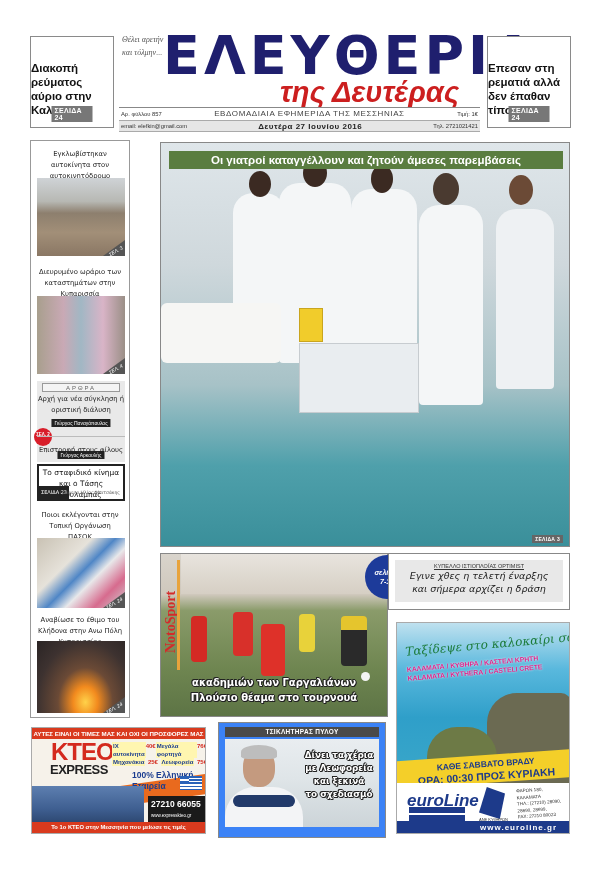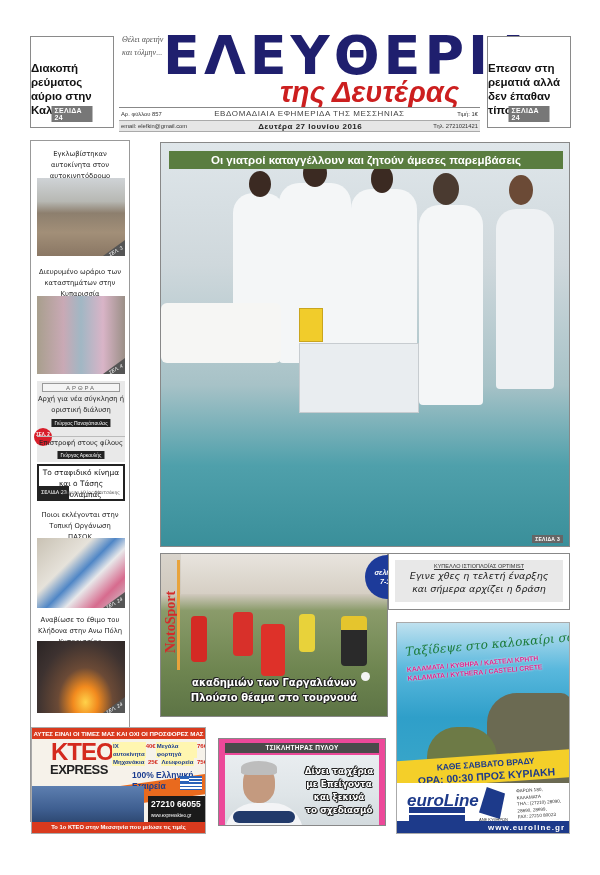--- a/index.html
+++ b/index.html
@@ -35,21 +35,21 @@
   .info-row {
     position: absolute; left: 119px; width: 361px; height: 12px; font-size: 5.8px; color: #333;
     display: flex; align-items: center; justify-content: space-between; padding: 0 2px;
   }
   .info-row.r1 { top: 107px; border-top: 1px solid #888; }
   .info-row.r2 { top: 120px; background: #e6e6e6; border-top: 1px solid #aaa; border-bottom: 1px solid #aaa; }
   .info-row .mid { font-size: 8px; letter-spacing: 0.6px; color: #444; }
   .info-row .date { font-size: 8px; font-weight: bold; letter-spacing: 0.5px; color: #222; }
 
   
-  .left-col { left: 30px; top: 140px; width: 100px; height: 682px; border: 1px solid #999; background: #fff; }
+  .left-col { left: 30px; top: 140px; width: 100px; height: 578px; border: 1px solid #999; background: #fff; }
   .lc-item { position: absolute; left: 0; width: 100%; text-align: center; font-family: "DejaVu Sans", sans-serif; font-size: 6.8px; line-height: 11px; color: #222; }
   .photo { position: absolute; overflow: hidden; }
   .photo .corner {
     position: absolute; right: 0; bottom: 0; width: 0; height: 0;
     border-left: 22px solid transparent; border-bottom: 16px solid #555;
   }
   .photo .corner-txt { position: absolute; right: 2px; bottom: 2px; font-size: 5px; color: #fff; font-style: italic; transform: rotate(-30deg); }
 
   .articles-box { position: absolute; left: 6px; top: 240px; width: 88px; height: 81px; background: #e9e9e9; }
   .articles-label { position: absolute; left: 5px; top: 2px; width: 78px; height: 9px; border: 1px solid #999; background: #f4f4f4; font-size: 6px; color: #666; text-align: center; letter-spacing: 2px; line-height: 8px; }
@@ -99,21 +99,21 @@
   .euro-script { position: absolute; left: 8px; top: 14px; font-family: "DejaVu Serif", serif; font-style: italic; font-size: 12px; color: #1c7b3a; transform: rotate(-5deg); white-space: nowrap; }
   .euro-routes { position: absolute; left: 10px; top: 36px; font-size: 6.8px; font-weight: bold; color: #e0258a; line-height: 9px; transform: rotate(-5deg); white-space: nowrap; text-shadow: 0 0 2px #fff; }
   .euro-yellow { position: absolute; left: -6px; top: 132px; width: 190px; height: 28px; background: #f4cf29; transform: rotate(-4deg); text-align: center; font-weight: bold; color: #1d3a8a; font-size: 8.5px; line-height: 12px; padding-top: 3px; }
   .euro-yellow .big { font-size: 10.5px; }
   .euro-white { position: absolute; left: 0; top: 160px; width: 100%; height: 52px; background: #fff; }
   .euro-logo { position: absolute; left: 10px; top: 8px; font-size: 17px; font-weight: bold; color: #1d3a8a; font-style: italic; }
   .euro-bar { position: absolute; left: 12px; height: 6px; width: 56px; background: #1d3a8a; color: #fff; font-size: 4px; text-align: center; line-height: 6px; }
   .euro-ane { position: absolute; left: 82px; top: 4px; width: 26px; height: 32px; background: #1d3a8a; clip-path: polygon(30% 0, 100% 20%, 80% 100%, 0 80%); }
   .euro-ane-txt { position: absolute; left: 82px; top: 34px; font-size: 4px; color: #333; }
   .euro-addr { position: absolute; left: 120px; top: 4px; font-size: 4.6px; color: #333; line-height: 6.5px; transform: rotate(-4deg); }
-  .euro-url { position: absolute; left: 0; top: 198px; width: 100%; height: 14px; background: #1d3a8a; color: #fff; font-size: 8px; font-weight: bold; text-align: right; padding-right: 4px; line-height: 14px; letter-spacing: 1px; }
+  .euro-url { position: absolute; left: 0; top: 198px; width: 100%; height: 14px; background: #1d3a8a; color: #fff; font-size: 8px; font-weight: bold; text-align: right; padding-right: 12px; line-height: 14px; letter-spacing: 1px; }
 
   
   .kteo-ad { left: 31px; top: 727px; width: 175px; height: 107px; border: 1px solid #aaa; overflow: hidden; background: #f6f2ea; }
   .kteo-top { position: absolute; left: 0; top: 0; width: 100%; height: 11px; background: #d93a1e; color: #fff; font-size: 6.2px; font-weight: bold; text-align: center; line-height: 11px; white-space: nowrap; }
   .kteo-logo { position: absolute; left: 19px; top: 12px; font-size: 24px; font-weight: bold; color: #d42a1e; letter-spacing: -1px; line-height: 24px; }
   .kteo-express { position: absolute; left: 18px; top: 34px; font-size: 13px; font-weight: bold; color: #222; letter-spacing: -0.5px; }
   .kteo-prices { position: absolute; left: 80px; top: 14px; width: 95px; font-size: 6px; line-height: 8px; }
   .kteo-prices .row { display: flex; justify-content: space-between; }
   .kteo-prices .lbl { background: #fff6b0; color: #1a3c8f; font-weight: bold; padding: 0 1px; }
   .kteo-prices .val { color: #d42a1e; font-weight: bold; }
@@ -122,21 +122,21 @@
   .kteo-swoosh { position: absolute; left: 66px; top: 52px; width: 130px; height: 20px; background: #e96a1e; transform: rotate(-8deg); }
   .kteo-phone { position: absolute; left: 116px; top: 68px; width: 59px; height: 28px; background: #1a1a1a; color: #fff; font-size: 8.5px; font-weight: bold; padding: 3px 3px; line-height: 11px; }
   .kteo-phone small { font-size: 4.5px; display: block; font-weight: normal; }
   .kteo-bottom { position: absolute; left: 0; bottom: 0; width: 100%; height: 11px; background: #d93a1e; color: #fff; font-size: 5.8px; font-weight: bold; text-align: center; line-height: 11px; white-space: nowrap; }
   .flag { position: absolute; left: 148px; top: 48px; width: 22px; height: 14px;
     background: repeating-linear-gradient(180deg, #2a62b8 0 1.6px, #fff 1.6px 3.2px); }
   .flag::before { content: ""; position: absolute; left: 0; top: 0; width: 9px; height: 8px; background: #2a62b8; }
   .flag::after { content: ""; position: absolute; left: 0; top: 3px; width: 9px; height: 2px; background: #fff; box-shadow: 3.5px -3px 0 -0.3px transparent; }
 
   
-  .tsik-box { left: 218px; top: 722px; width: 168px; height: 88px; border: 1px solid #888; overflow: hidden; background: #ec4899; margin-top: 16px; }
+  .tsik-box { left: 218px; top: 722px; width: 168px; height: 116px; border: 1px solid #888; overflow: hidden; background: #3b82f6; }
   .tsik-header { position: absolute; left: 6px; top: 4px; width: 154px; height: 10px; background: #4a4a4a; color: #fff; font-size: 6.5px; font-weight: bold; text-align: center; line-height: 10px; letter-spacing: 0.3px; }
   .tsik-photo { position: absolute; left: 6px; top: 16px; width: 154px; height: 88px; background: linear-gradient(180deg, #e9edf0 0%, #dfe5e8 45%, #ccd4d8 100%); overflow: hidden; }
   .tsik-head { position: absolute; left: 18px; top: 10px; width: 32px; height: 38px; border-radius: 45%; background: #c49a7f; }
   .tsik-hair { position: absolute; left: 16px; top: 6px; width: 36px; height: 14px; border-radius: 50% 50% 20% 20%; background: #bdbdbd; }
   .tsik-body { position: absolute; left: 0; top: 48px; width: 78px; height: 50px; border-radius: 30px 30px 0 0; background: #f3f4f6; }
   .tsik-body::before { content: ""; position: absolute; left: 8px; top: 8px; width: 62px; height: 12px; background: #223a6a; border-radius: 10px; }
   .tsik-caption { position: absolute; left: 72px; top: 10px; width: 84px; text-align: center; font-family: "DejaVu Sans", sans-serif; font-weight: bold; font-size: 8.8px; line-height: 13px; color: #fff;
     text-shadow: 1px 0 0 #222, -1px 0 0 #222, 0 1px 0 #222, 0 -1px 0 #222, 1px 1px 0 #222, -1px -1px 0 #222; }
 </style>
 </head>
@@ -178,21 +178,21 @@
   <div class="photo" style="left:6px; top:155px; width:88px; height:78px; background:linear-gradient(90deg,#a89f8d 0%,#c9a9b5 30%,#a1b7c4 50%,#d9b4c7 75%,#9a8f86 100%);">
     <div class="corner"></div>
     <span class="corner-txt">ΣΕΛ. 4</span>
   </div>
 
   <div class="articles-box">
     <div class="articles-label">ΑΡΘΡΑ</div>
     <div class="a-title" style="top:13px;">Αρχή για νέα σύγκληση ή οριστική διάλυση</div>
     <div class="author-tag" style="top:38px;">Γιώργος Παναγόπουλος</div>
     <div class="red-badge">ΣΕΛ. 2</div>
-    <div class="a-title" style="top:55px; border-top:1px solid #bbb; padding-top:1px;">Επιστροφή στους φίλους</div>
+    <div class="a-title" style="top:55px; border-top:1px solid #bbb; padding-top:8px;">Επιστροφή στους φίλους</div>
     <div class="author-tag" style="top:70px;">Γιώργος Αρκουλής</div>
   </div>
 
   <div class="stafida-box">
     <span>Το σταφιδικό κίνημα και ο Τάσης Κουλαμπάς</span>
     <span class="sel">ΣΕΛΙΔΑ 23</span>
     <span class="author">Γράφει ο Ηλίας Μπιτσάκης</span>
   </div>
 
   <div class="lc-item" style="top:369px; padding:0 6px;">Ποιοι εκλέγονται στην Τοπική Οργάνωση ΠΑΣΟΚ</div>
@@ -320,18 +320,18 @@
 </div>
 
 <div class="abs tsik-box">
   <div class="tsik-header">ΤΣΙΚΛΗΤΗΡΑΣ ΠΥΛΟΥ</div>
   <div class="tsik-photo">
     <div class="tsik-body"></div>
     <div class="tsik-head"></div>
     <div class="tsik-hair"></div>
     <div class="tsik-caption">
       <div>Δίνει τα χέρια</div>
-      <div>με Επείγοντα</div>
+      <div>με Λεωφορεία</div>
       <div>και ξεκινά</div>
       <div>το σχεδιασμό</div>
     </div>
   </div>
 </div>
 
 </body></html>

